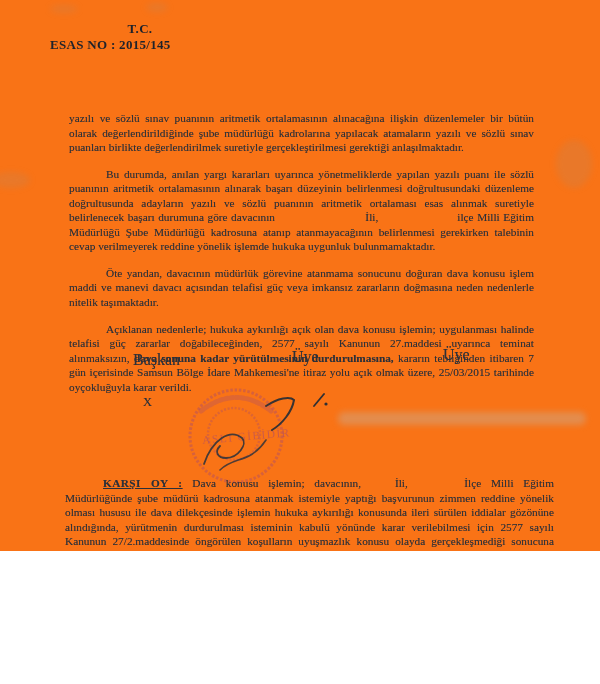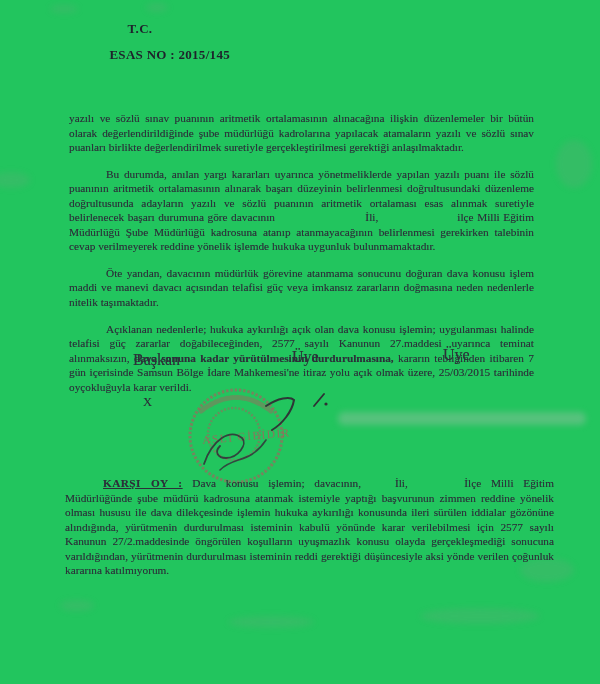--- a/index.html
+++ b/index.html
@@ -1,21 +1,21 @@
 <!DOCTYPE html>
 <html lang="tr"><head>
 <meta charset="utf-8">
 <style>
   html,body { margin:0; padding:0; }
   body { background:#ffffff; }
 
   .page {
     position:relative;
-    width:600px; height:684px;
-    background:#22c55e;
+    width:600px; height:551px;
+    background:#f97316;
     font-family:"Liberation Serif", serif;
     color:#2c3039;
     overflow:hidden;
   }
 
   
   .smudge {
     position:absolute;
     background:rgba(150,150,142,0.16);
     border-radius:50%;
@@ -23,21 +23,21 @@
     pointer-events:none;
   }
 
   
   .doc-header {
     position:absolute; left:50px; top:21px; width:180px;
     font-weight:bold; font-size:13px; line-height:15.5px;
     color:#1e222b; letter-spacing:0.3px;
   }
   .doc-header .h-center { text-align:center; }
-  .doc-header .h-left  { text-align:right; margin-top:10px; }
+  .doc-header .h-left  { text-align:left; margin-top:0; }
 
   
   .body-text {
     position:absolute; left:57px; top:99px; width:489px;
     font-size:11.3px; line-height:14.55px;
     text-align:justify;
     text-shadow:0 0 0.4px rgba(42,48,62,0.45);
   }
   .body-text p { margin:12px; text-indent:37px; }
   .body-text p.no-indent { text-indent:0; }

